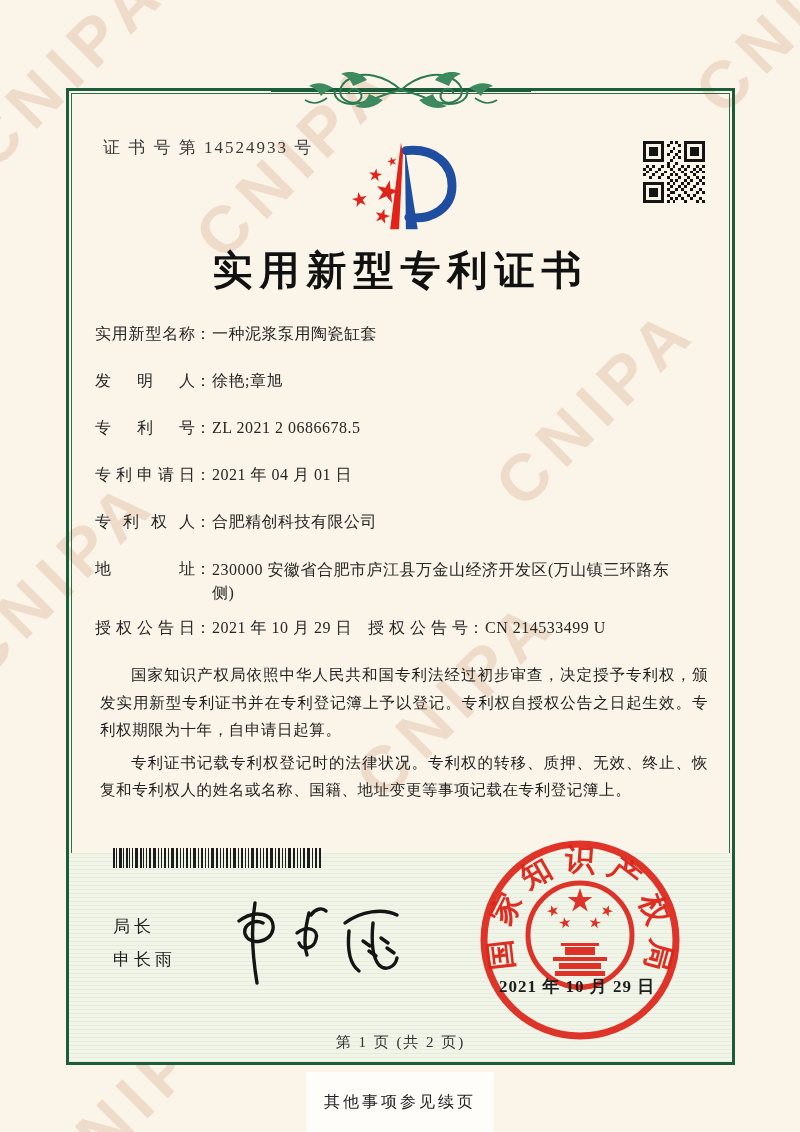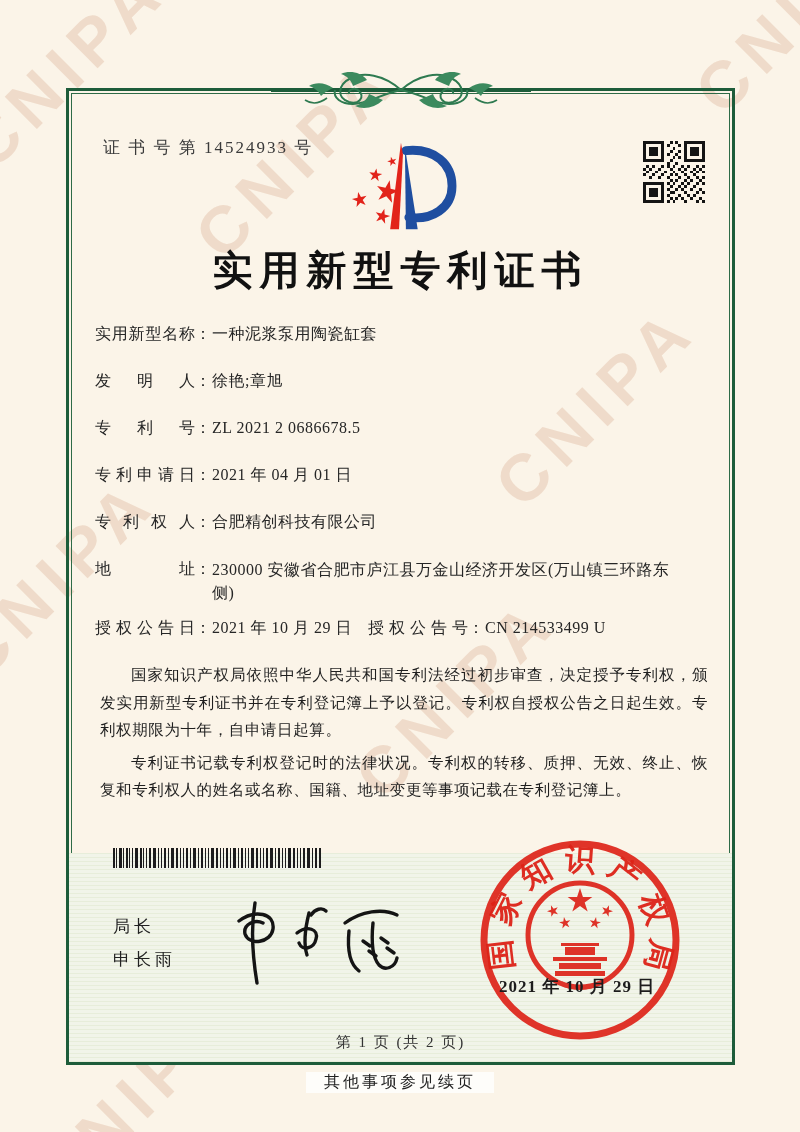--- a/index.html
+++ b/index.html
@@ -68,21 +68,21 @@
   .seal-date{
     position:absolute; left:24px; top:140px; width:170px;
     font-size:17px; letter-spacing:1px; color:#1c1c1c; white-space:nowrap; font-weight:bold;
   }
   .page-info{
     position:absolute; left:0; width:100%; top:180px; text-align:center;
     font-size:15px; letter-spacing:2px; color:#333;
   }
   .continuation{
     position:absolute; left:400px; top:1072px; transform:translateX(-50%);
-    background:rgba(255,255,255,0.78); padding:0 18px;
+    background:rgba(255,255,255,0.78); padding:20px 18px;
     font-size:16px; letter-spacing:3px; color:#222; white-space:nowrap;
   }
 </style>
 </head>
 <body>
 
 <div class="page">
 
   <span class="wm" style="left:-60px;top:30px">CNIPA</span>
   <span class="wm" style="left:170px;top:120px">CNIPA</span>

